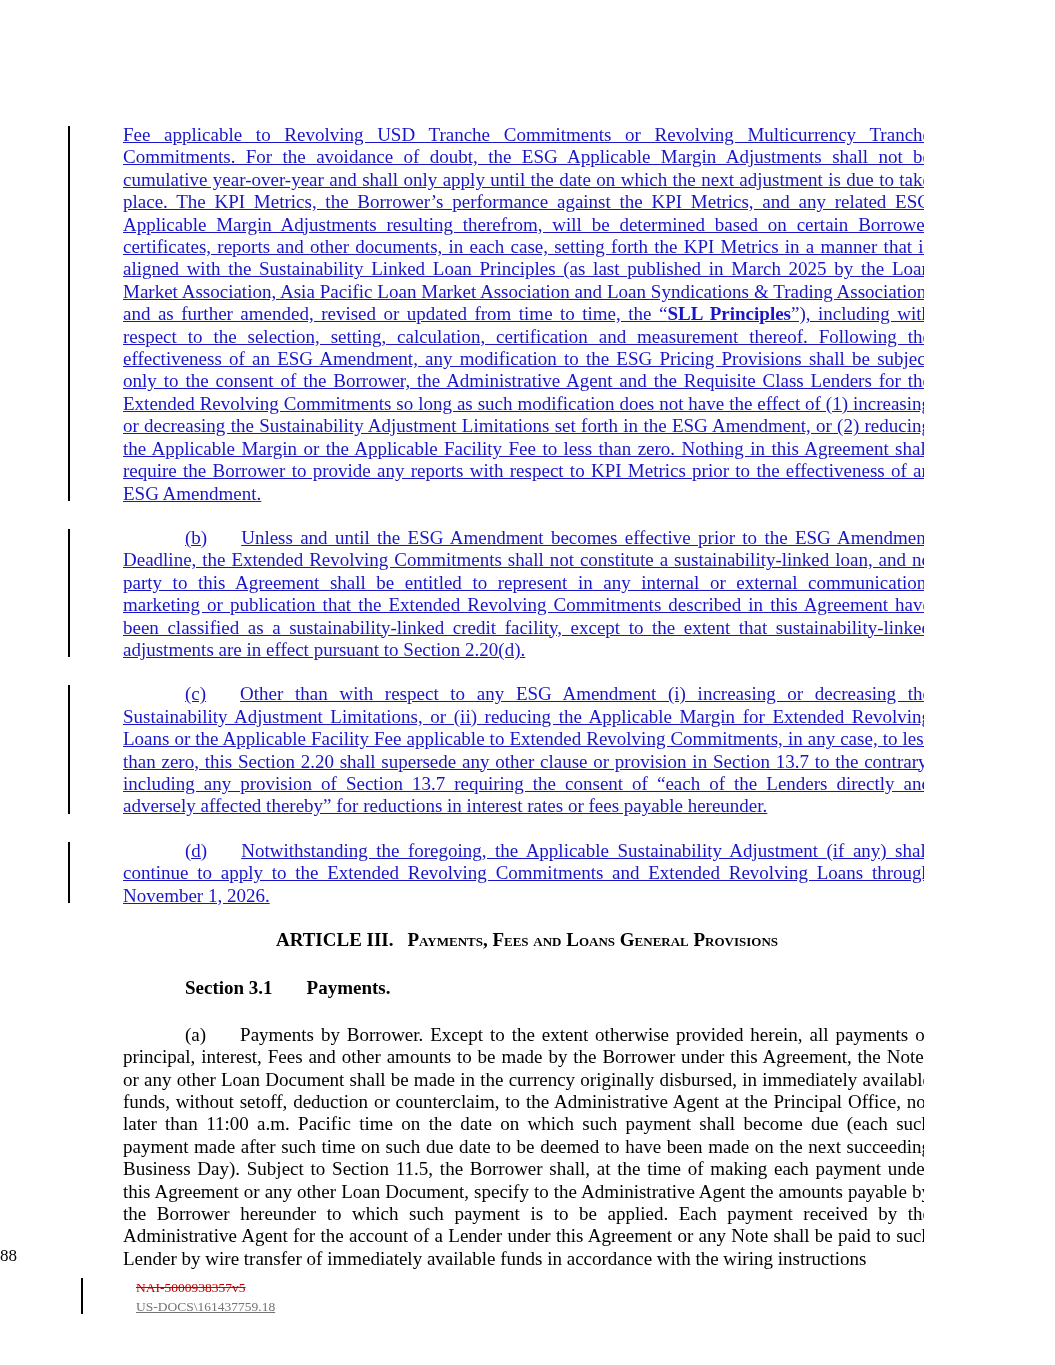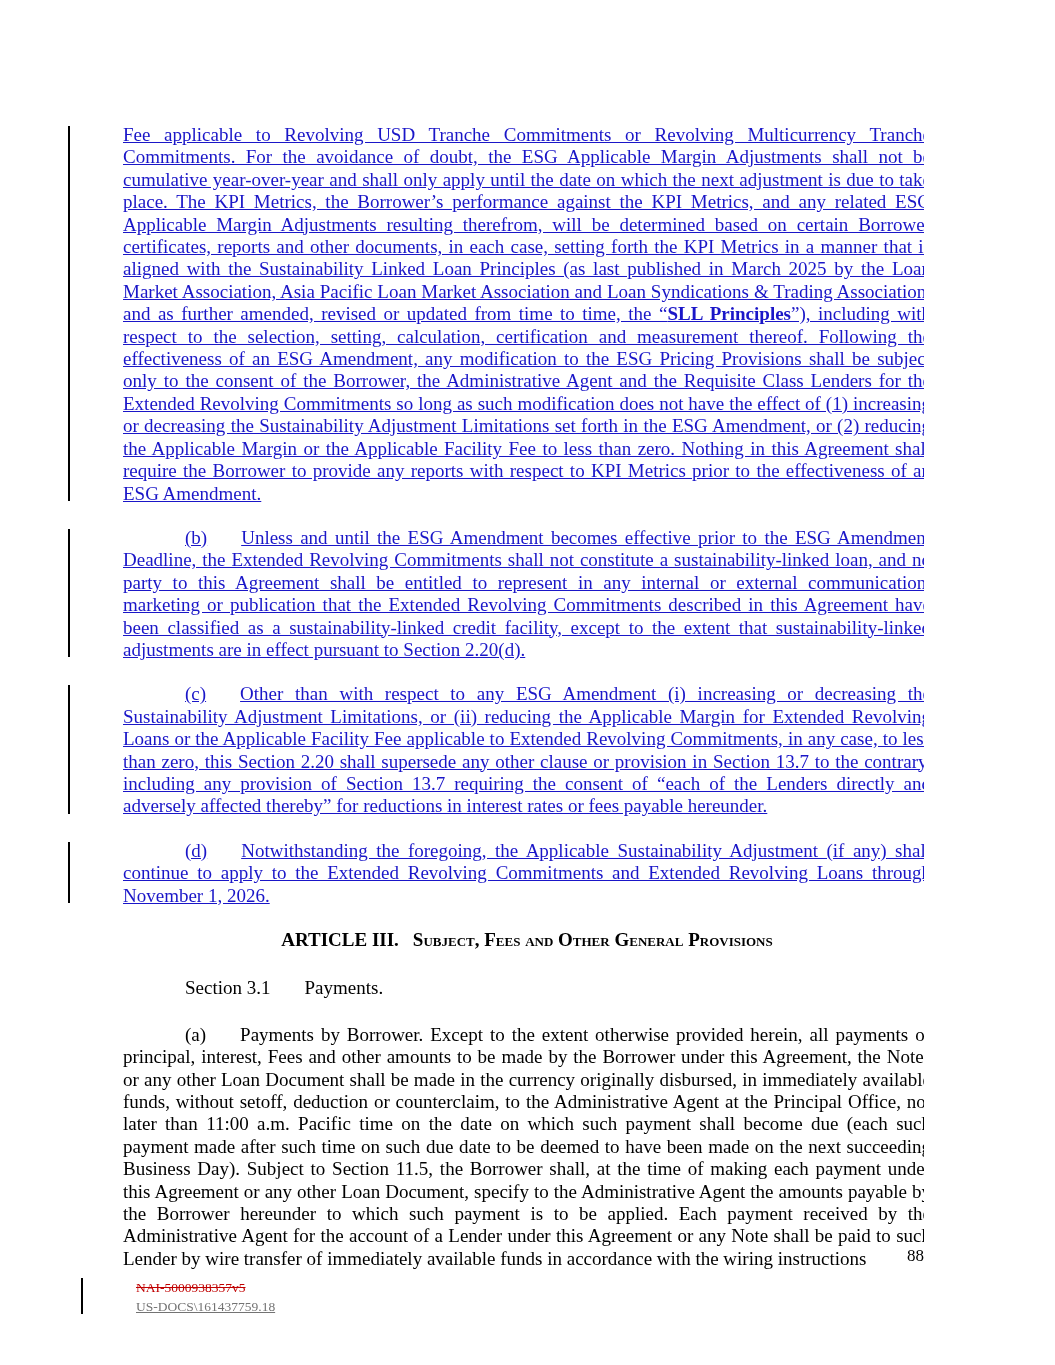--- a/index.html
+++ b/index.html
@@ -51,31 +51,31 @@
     display: inline-block;
     width: 14px;
   }
   .article-heading {
     text-align: center;
     font-weight: bold;
     margin-bottom: 26px;
   }
   .sc { font-variant: small-caps; }
   .section-heading {
-    font-weight: normal;
+    font-weight: bold;
     margin-bottom: 24px;
     text-align: left;
   }
   .ulink { }
   .page-number {
     position: absolute;
     top: 1246px;
     left: 0;
     width: 100%;
-    text-align: right;
+    text-align: left;
     font-size: 17px;
   }
   .footer {
     position: absolute;
     left: 136px;
     top: 1278px;
     font-size: 13.5px;
     line-height: 19px;
   }
   .footer .changebar { left: -55px; top: 0; bottom: 2px; }
@@ -109,21 +109,21 @@
     <div class="changed">
       <div class="changebar"></div>
       <p class="ins indent"><span>(c)</span><span class="tab"></span><span>Other than with respect to any ESG Amendment (i) increasing or decreasing the Sustainability Adjustment Limitations, or (ii) reducing the Applicable Margin for Extended Revolving Loans or the Applicable Facility Fee applicable to Extended Revolving Commitments, in any case, to less than zero, this Section 2.20 shall supersede any other clause or provision in Section 13.7 to the contrary, including any provision of Section 13.7 requiring the consent of “each of the Lenders directly and adversely affected thereby” for reductions in interest rates or fees payable hereunder.</span></p>
     </div>
 
     <div class="changed">
       <div class="changebar"></div>
       <p class="ins indent"><span>(d)</span><span class="tab"></span><span>Notwithstanding the foregoing, the Applicable Sustainability Adjustment (if any) shall continue to apply to the Extended Revolving Commitments and Extended Revolving Loans through November 1, 2026.</span></p>
     </div>
 
-    <p class="article-heading"><span>ARTICLE III.</span><span class="htab"></span><span class="sc">Subject, Fees and Other General Provisions</span></p>
+    <p class="article-heading"><span>ARTICLE III.</span><span class="htab"></span><span class="sc">Payments, Fees and Loans General Provisions</span></p>
 
     <p class="section-heading indent"><span>Section 3.1</span><span class="tab"></span><span>Payments.</span></p>
 
     <p class="indent"><span>(a)</span><span class="tab"></span><span class="ulink">Payments by Borrower</span><span>.  Except to the extent otherwise provided herein, all payments of principal, interest, Fees and other amounts to be made by the Borrower under this Agreement, the Notes or any other Loan Document shall be made in the currency originally disbursed, in immediately available funds, without setoff, deduction or counterclaim, to the Administrative Agent at the Principal Office, not later than 11:00 a.m. Pacific time on the date on which such payment shall become due (each such payment made after such time on such due date to be deemed to have been made on the next succeeding Business Day).  Subject to </span><span class="ulink">Section 11.5</span><span>, the Borrower shall, at the time of making each payment under this Agreement or any other Loan Document, specify to the Administrative Agent the amounts payable by the Borrower hereunder to which such payment is to be applied.  Each payment received by the Administrative Agent for the account of a Lender under this Agreement or any Note shall be paid to such Lender by wire transfer of immediately available funds in accordance with the wiring instructions</span></p>
 
   </div>
 
   <div class="page-number">88</div>
 
   <div class="footer changed">

